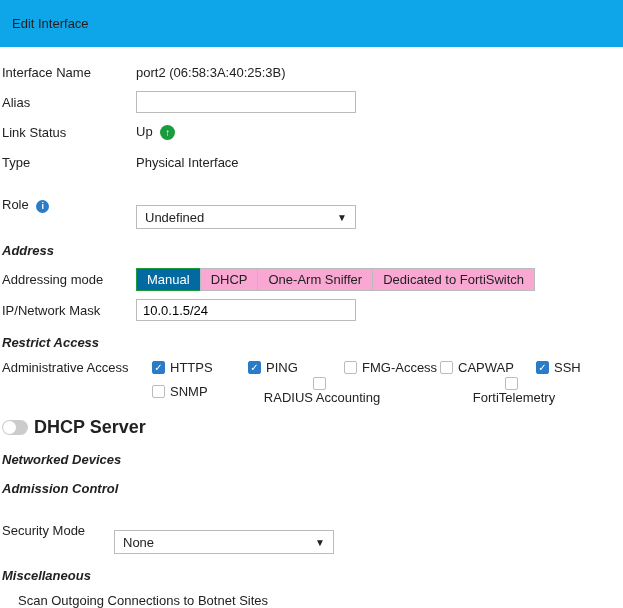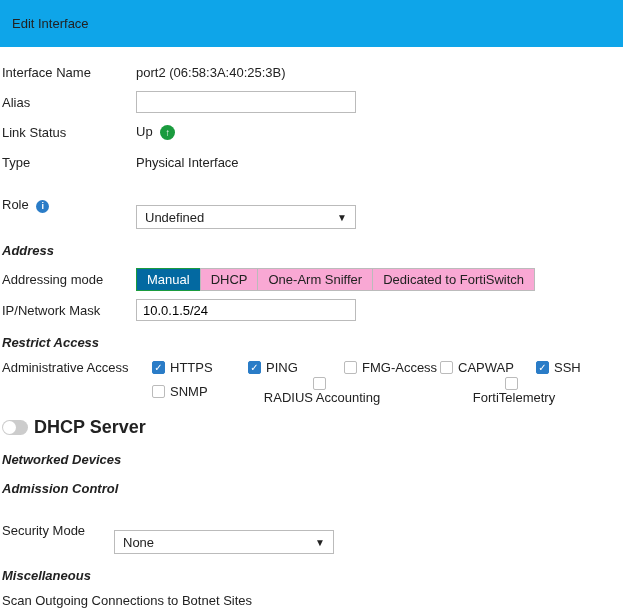--- a/index.html
+++ b/index.html
@@ -170,21 +170,21 @@
     .footer {
       border-top: 1px solid #e0e0e0;
       padding: 8px 0;
       display:flex;
       justify-content:center;
       gap:6px;
     }
     .scan-row {
       display:flex;
       align-items:flex-end;
-      margin: 8px 0 12px 0;
+      margin: 8px 0 12px 16px;
     }
     .scan-label {
       margin-right: 10px;
       font-size:13px;
     }
   </style>
 </head>
 <body>
 
 <div class="header">

